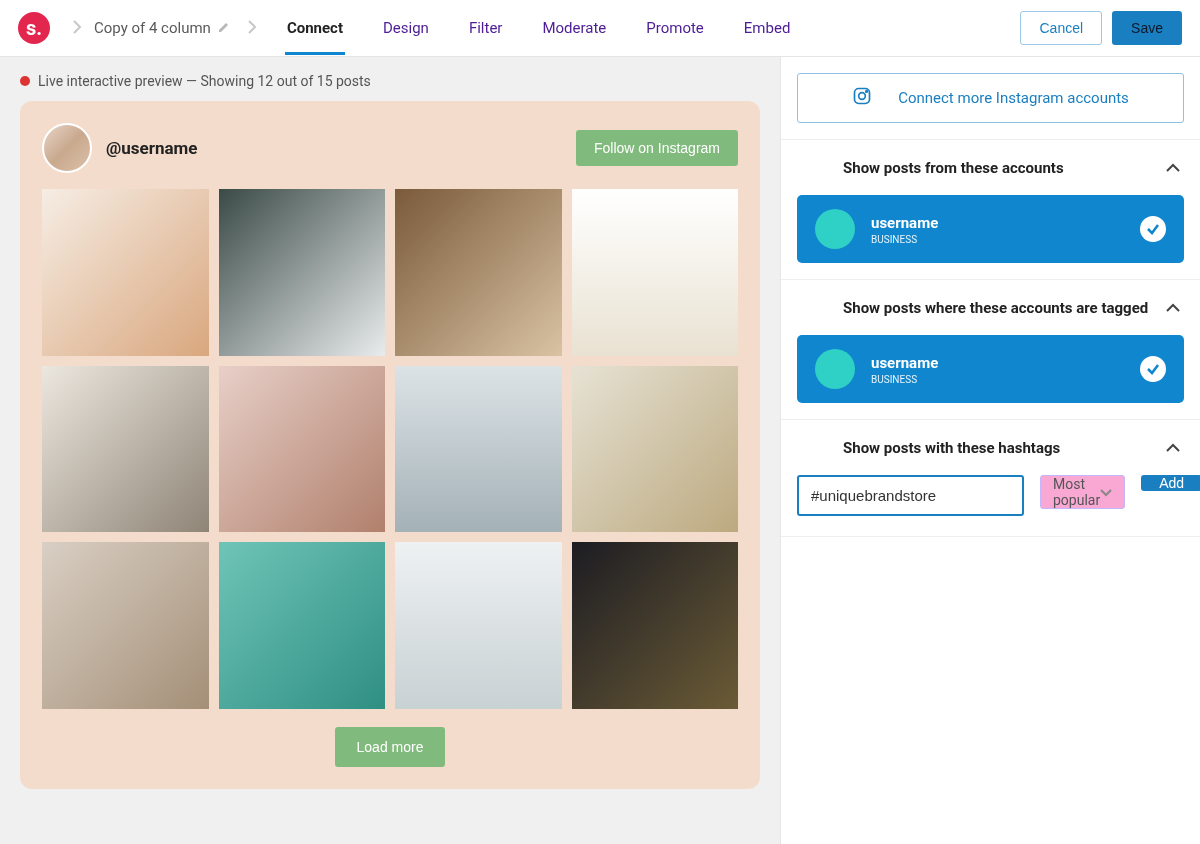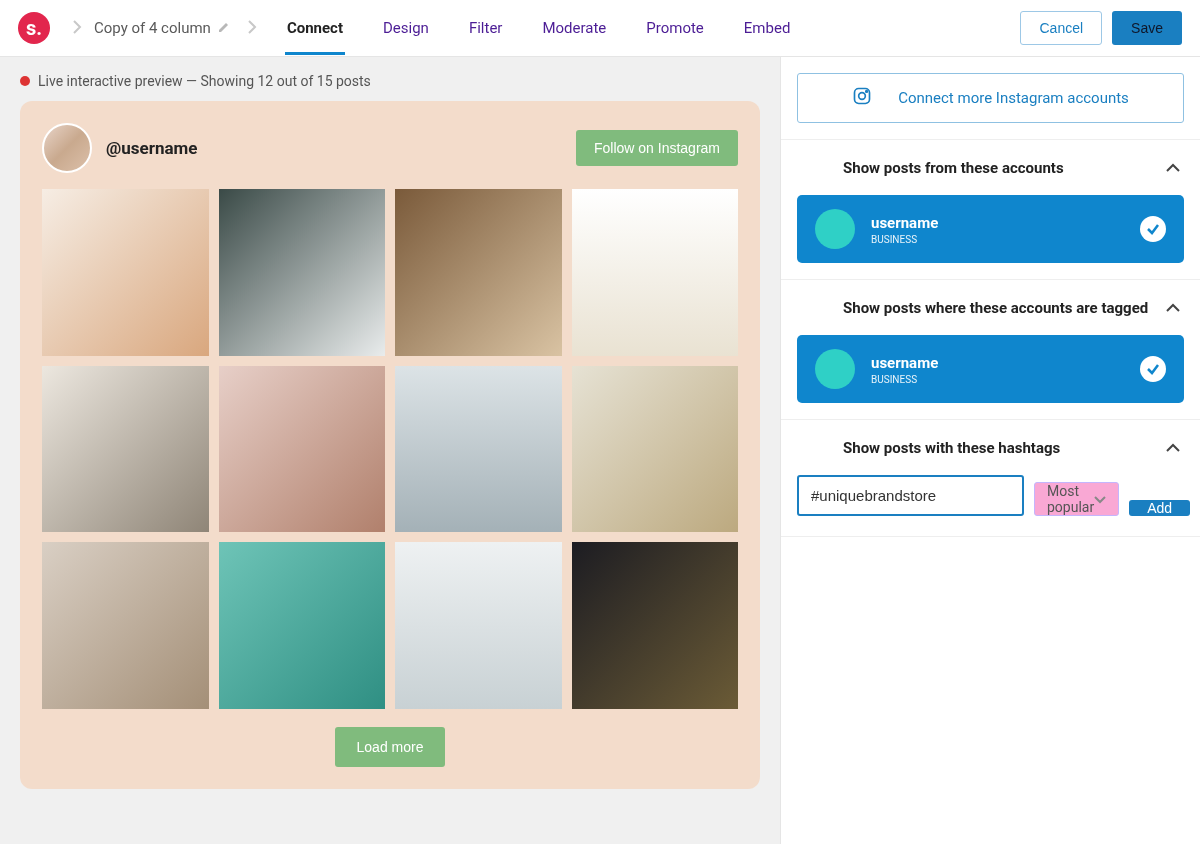--- a/index.html
+++ b/index.html
@@ -147,21 +147,21 @@
 .account-name { font-weight: 700; font-size: 15px; }
 .account-type { font-size: 10px; opacity: 0.9; margin-top: 2px; }
 .check-circle {
   width: 26px; height: 26px; border-radius: 50%;
   background: #fff; color: #0f86cd;
   display: flex; align-items: center; justify-content: center;
   font-size: 15px;
 }
 
 .hashtag-row {
-  display: flex; gap: 10px; padding: 0 16px 20px 16px; align-items: flex-end;
+  display: flex; gap: 16px; padding: 0 16px 20px 16px; align-items: flex-start;
 }
 .hashtag-input {
   flex: 1; border: 2px solid #1a7fc1; border-radius: 3px;
   padding: 10px 12px; font-size: 15px; color: #333;
 }
 .select-wrap {
   width: 160px; border: 1px solid #c4b5fd; border-radius: 3px;
   display: flex; align-items: center; justify-content: space-between;
   padding: 0 12px; font-size: 14px; color: #555; background: #f9a8d4;
 }

